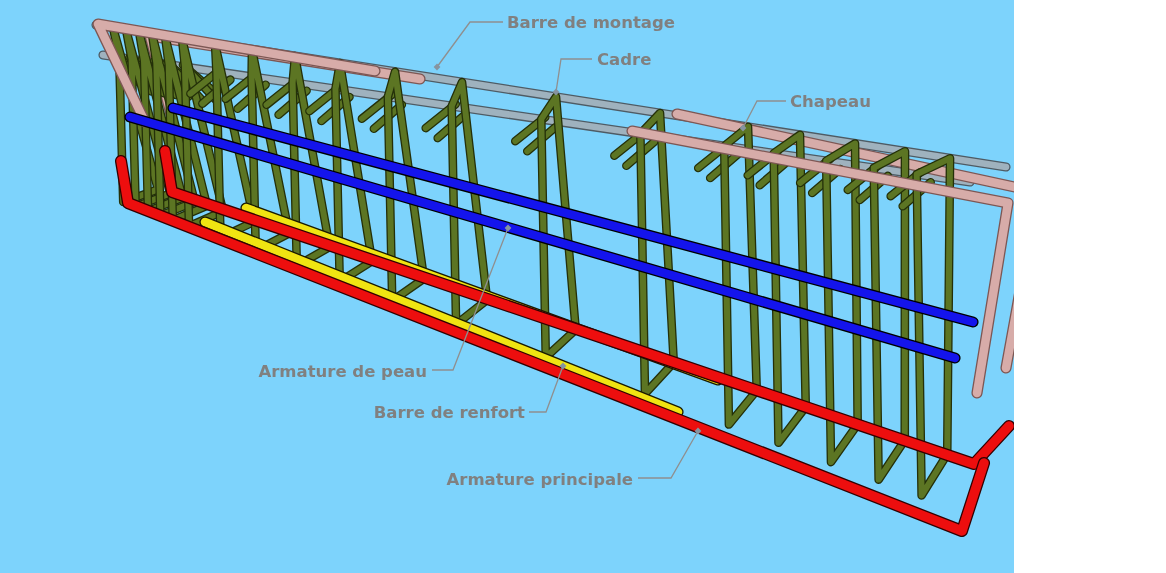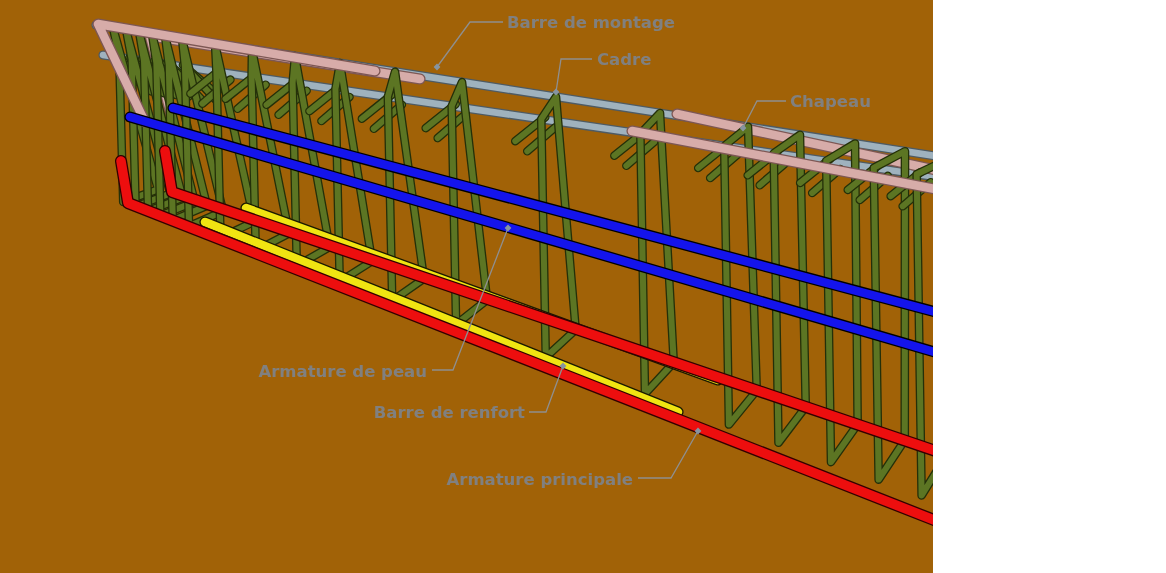--- a/index.html
+++ b/index.html
@@ -1,16 +1,16 @@
 <!DOCTYPE html>
 <html><head>
 <meta charset="utf-8">
 <style>
   html,body{margin:0;padding:0;background:#ffffff;}
-  #canvas{position:relative;width:933px;height:573px;background:#a16207;overflow:hidden;
+  #canvas{position:relative;width:1014px;height:573px;background:#7dd3fc;overflow:hidden;
           font-family:"DejaVu Sans","Liberation Sans",sans-serif;}
   svg{position:absolute;left:0;top:0;}
   .diagram-label{font-family:"DejaVu Sans","Liberation Sans",sans-serif;
                  font-weight:bold;font-size:16.5px;}
 </style>
 </head>
 <body>
 
 <div id="canvas">
   <svg id="scene" width="1166" height="573" viewBox="0 0 1166 573" xmlns="http://www.w3.org/2000/svg">

